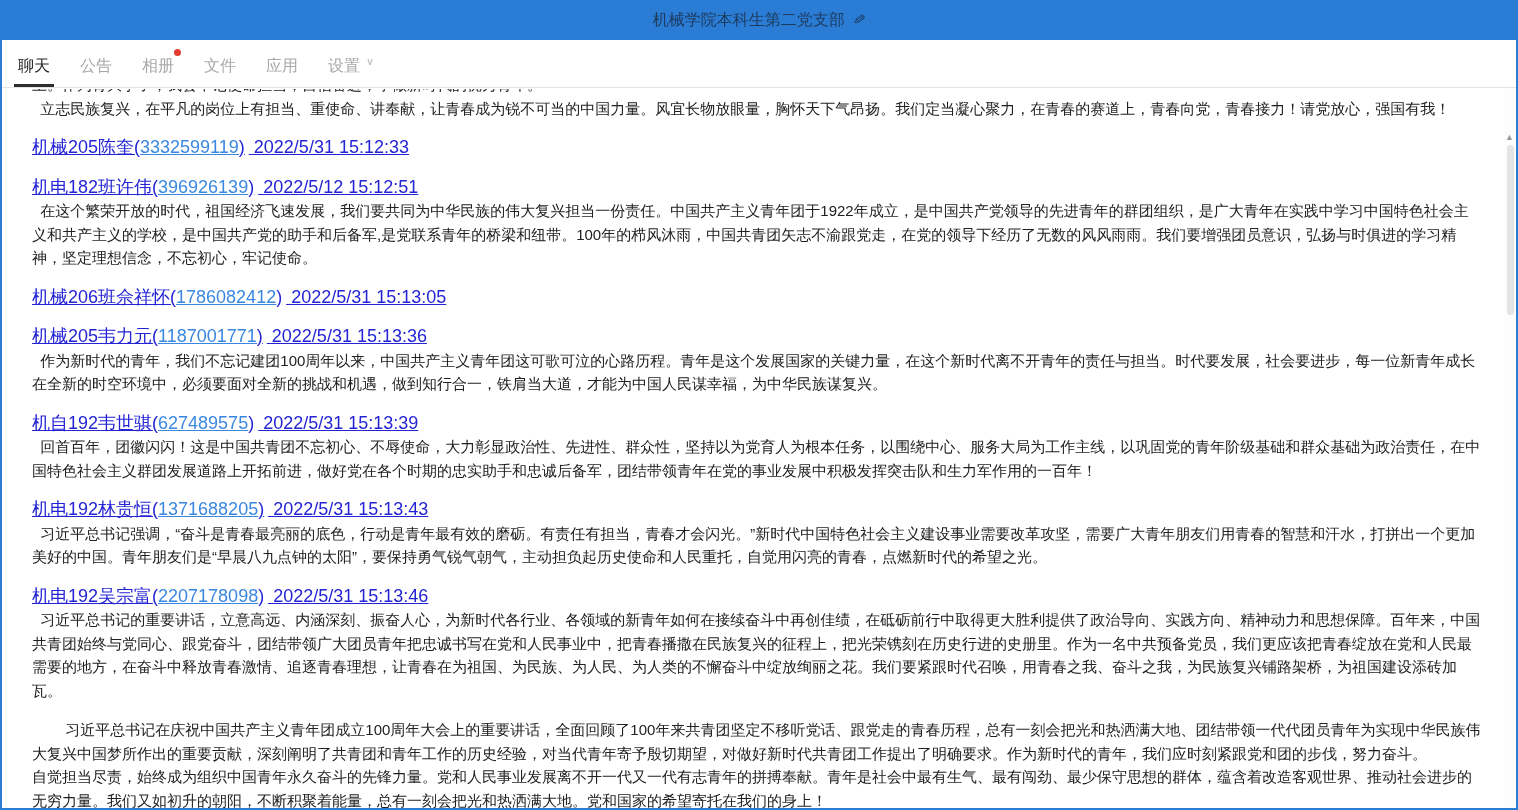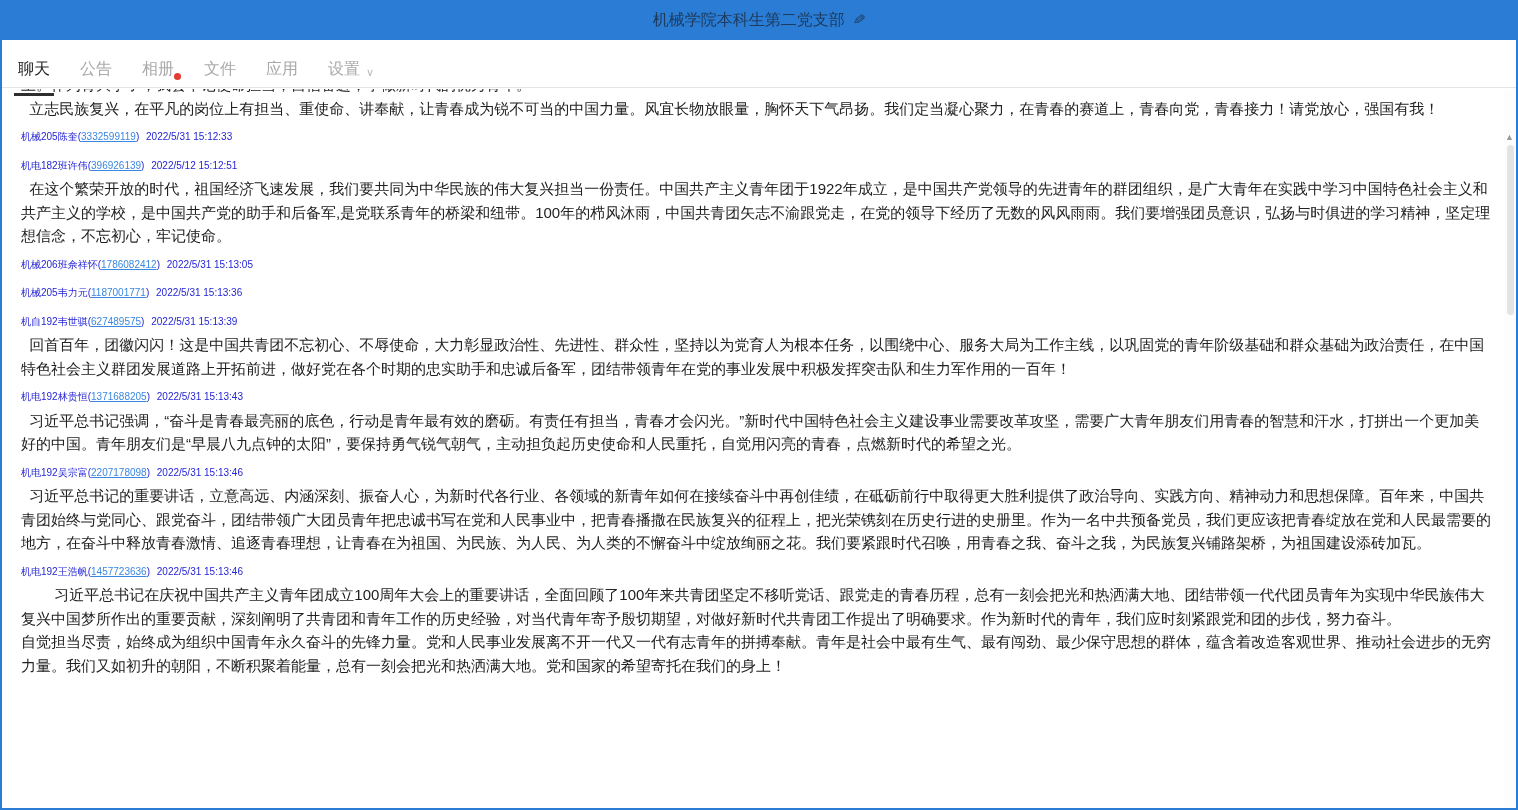--- a/index.html
+++ b/index.html
@@ -24,27 +24,26 @@
   .tabbar {
     height: 48px;
     border-bottom: 1px solid #e4e4e4;
     display: flex; align-items: stretch;
     padding-left: 14px;
     position: relative;
     background: #fff;
   }
   .tab {
     position: relative;
-    display: flex; align-items: flex-end;
+    display: flex; align-items: flex-start;
     font-size: 16px;
     color: #a9a9a9;
     margin-right: 26px;
     cursor: pointer;
     padding: 16px 2px;
-    margin-top: 24px;
   }
   .tab.active { color: #262626; }
   .tab.active::after {
     content: ""; position: absolute; left: -2px; right: -2px; bottom: 0;
     height: 3px; background: #2e2e2e;
   }
   .badge-dot {
     display: none;
     position: absolute; top: 9px; right: -5px;
     width: 7px; height: 7px; border-radius: 50%;
@@ -52,27 +51,28 @@
   }
   .caret { display: none; color: #b9b9b9; font-size: 11px; margin-left: 6px; transform: translateY(-1px); }
   .chat {
     position: absolute; top: 49px; left: 0; right: 0; bottom: 0;
     overflow: hidden;
     padding: 0 18px 0 14px;
     font-size: 15px;
     line-height: 23.5px;
     color: #212121;
   }
-  .message { margin: 5px; }
+  .message { margin: 16px; }
   .message.clipped { margin-top: -16px; }
   .sender-line {
-    font-size: 10px;
+    font-size: 18px;
     line-height: 23.5px;
     color: #2424d6;
     white-space: nowrap;
+    text-decoration: underline;
   }
   .qq-link {
     color: #3a87e0;
     text-decoration: underline;
     cursor: pointer;
   }
   .timestamp { color: #2424d6; margin-left: 4px; }
   .msg-text {
     white-space: pre-wrap;
     word-break: break-all;
@@ -142,35 +142,35 @@
       </div>
       <div class="message">
     <div class="sender-line"><span class="sender-name">机电182班许伟</span><span>(</span><a class="qq-link">396926139</a><span>)</span><span class="timestamp"> 2022/5/12 15:12:51</span></div>
   <div class="msg-text">  在这个繁荣开放的时代，祖国经济飞速发展，我们要共同为中华民族的伟大复兴担当一份责任。中国共产主义青年团于1922年成立，是中国共产党领导的先进青年的群团组织，是广大青年在实践中学习中国特色社会主义和共产主义的学校，是中国共产党的助手和后备军,是党联系青年的桥梁和纽带。100年的栉风沐雨，中国共青团矢志不渝跟党走，在党的领导下经历了无数的风风雨雨。我们要增强团员意识，弘扬与时俱进的学习精神，坚定理想信念，不忘初心，牢记使命。</div>
       </div>
       <div class="message">
     <div class="sender-line"><span class="sender-name">机械206班佘祥怀</span><span>(</span><a class="qq-link">1786082412</a><span>)</span><span class="timestamp"> 2022/5/31 15:13:05</span></div>
       </div>
       <div class="message">
     <div class="sender-line"><span class="sender-name">机械205韦力元</span><span>(</span><a class="qq-link">1187001771</a><span>)</span><span class="timestamp"> 2022/5/31 15:13:36</span></div>
+  <div class="msg-text">  作为新时代的青年，我们不忘记建团100周年以来，中国共产主义青年团这可歌可泣的心路历程。青年是这个发展国家的关键力量，在这个新时代离不开青年的责任与担当。时代要发展，社会要进步，每一位新青年成长在全新的时空环境中，必须要面对全新的挑战和机遇，做到知行合一，铁肩当大道，才能为中国人民谋幸福，为中华民族谋复兴。</div>
       </div>
       <div class="message">
     <div class="sender-line"><span class="sender-name">机自192韦世骐</span><span>(</span><a class="qq-link">627489575</a><span>)</span><span class="timestamp"> 2022/5/31 15:13:39</span></div>
   <div class="msg-text">  回首百年，团徽闪闪！这是中国共青团不忘初心、不辱使命，大力彰显政治性、先进性、群众性，坚持以为党育人为根本任务，以围绕中心、服务大局为工作主线，以巩固党的青年阶级基础和群众基础为政治责任，在中国特色社会主义群团发展道路上开拓前进，做好党在各个时期的忠实助手和忠诚后备军，团结带领青年在党的事业发展中积极发挥突击队和生力军作用的一百年！</div>
       </div>
       <div class="message">
     <div class="sender-line"><span class="sender-name">机电192林贵恒</span><span>(</span><a class="qq-link">1371688205</a><span>)</span><span class="timestamp"> 2022/5/31 15:13:43</span></div>
   <div class="msg-text">  习近平总书记强调，“奋斗是青春最亮丽的底色，行动是青年最有效的磨砺。有责任有担当，青春才会闪光。”新时代中国特色社会主义建设事业需要改革攻坚，需要广大青年朋友们用青春的智慧和汗水，打拼出一个更加美好的中国。青年朋友们是“早晨八九点钟的太阳”，要保持勇气锐气朝气，主动担负起历史使命和人民重托，自觉用闪亮的青春，点燃新时代的希望之光。</div>
       </div>
       <div class="message">
     <div class="sender-line"><span class="sender-name">机电192吴宗富</span><span>(</span><a class="qq-link">2207178098</a><span>)</span><span class="timestamp"> 2022/5/31 15:13:46</span></div>
   <div class="msg-text">  习近平总书记的重要讲话，立意高远、内涵深刻、振奋人心，为新时代各行业、各领域的新青年如何在接续奋斗中再创佳绩，在砥砺前行中取得更大胜利提供了政治导向、实践方向、精神动力和思想保障。百年来，中国共青团始终与党同心、跟党奋斗，团结带领广大团员青年把忠诚书写在党和人民事业中，把青春播撒在民族复兴的征程上，把光荣镌刻在历史行进的史册里。作为一名中共预备党员，我们更应该把青春绽放在党和人民最需要的地方，在奋斗中释放青春激情、追逐青春理想，让青春在为祖国、为民族、为人民、为人类的不懈奋斗中绽放绚丽之花。我们要紧跟时代召唤，用青春之我、奋斗之我，为民族复兴铺路架桥，为祖国建设添砖加瓦。</div>
       </div>
       <div class="message">
-    <div class="sender-line"><span class="sender-name">机电192王浩帆</span><span>(</span><a class="qq-link">1457723636</a><span>)</span><span class="timestamp"> 2022/5/31 15:13:46</span></div>
   <div class="msg-text">        习近平总书记在庆祝中国共产主义青年团成立100周年大会上的重要讲话，全面回顾了100年来共青团坚定不移听党话、跟党走的青春历程，总有一刻会把光和热洒满大地、团结带领一代代团员青年为实现中华民族伟大复兴中国梦所作出的重要贡献，深刻阐明了共青团和青年工作的历史经验，对当代青年寄予殷切期望，对做好新时代共青团工作提出了明确要求。作为新时代的青年，我们应时刻紧跟党和团的步伐，努力奋斗。</div>
         <div class="msg-text">自觉担当尽责，始终成为组织中国青年永久奋斗的先锋力量。党和人民事业发展离不开一代又一代有志青年的拼搏奉献。青年是社会中最有生气、最有闯劲、最少保守思想的群体，蕴含着改造客观世界、推动社会进步的无穷力量。我们又如初升的朝阳，不断积聚着能量，总有一刻会把光和热洒满大地。党和国家的希望寄托在我们的身上！</div>
       </div>
     </div>
   <div class="scrollbar">
     <div class="scroll-arrow-up">▲</div>
     <div class="scroll-thumb"></div>
   </div>
 </div>
 

